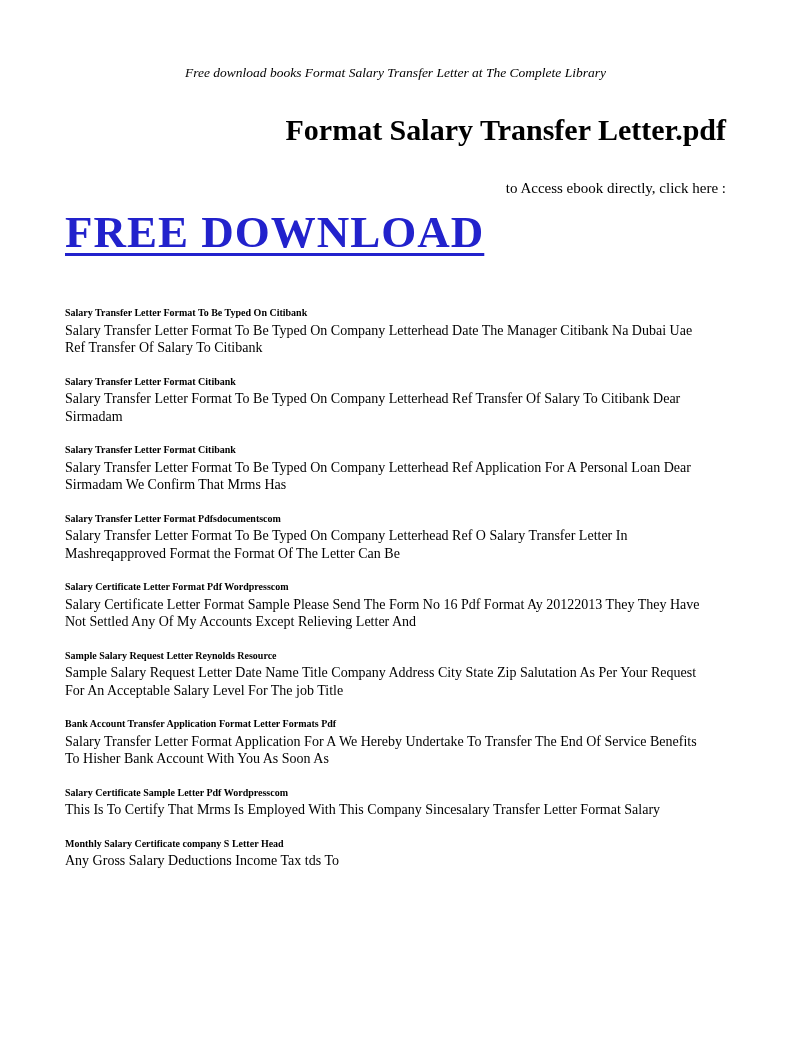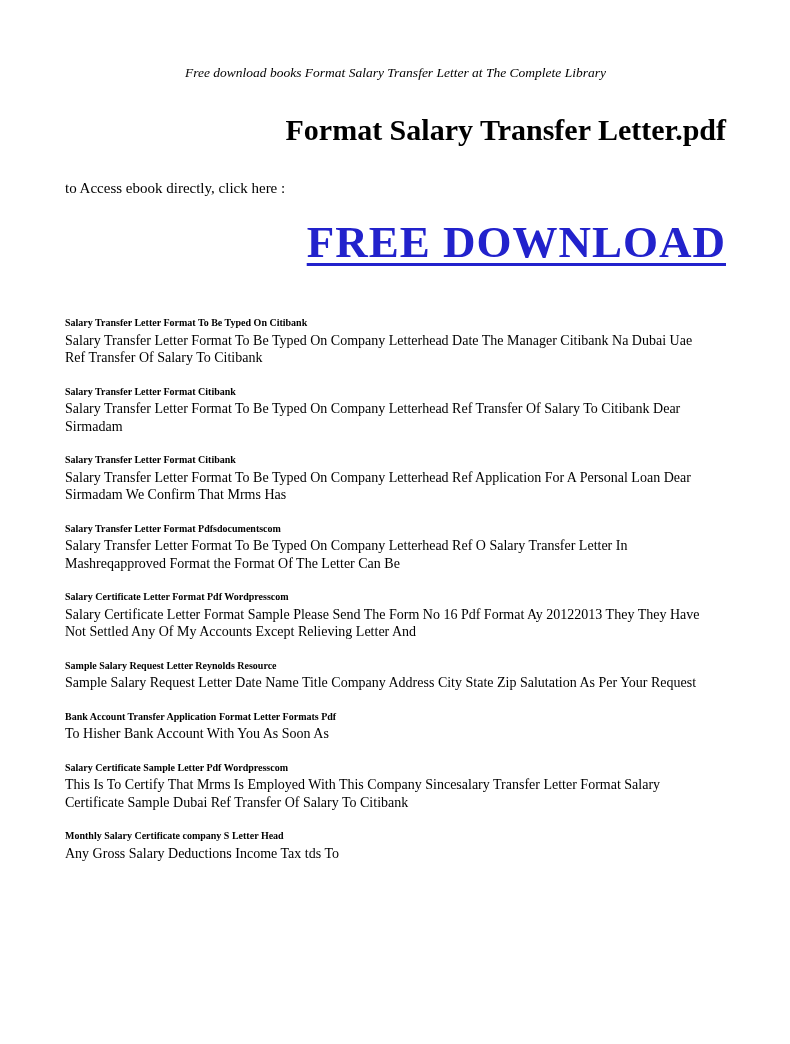--- a/index.html
+++ b/index.html
@@ -27,28 +27,28 @@
     line-height: 17px;
   }
   .doc-title {
     text-align: right;
     font-size: 30px;
     line-height: 38px;
     font-weight: bold;
     margin: 30px 0 0 0;
   }
   .access-line {
-    text-align: left;
+    text-align: right;
     font-size: 15px;
     line-height: 19px;
     margin-top: 30px;
   }
   .link-wrap {
-    text-align: right;
-    margin-top: 18px;
+    text-align: left;
+    margin-top: 8px;
   }
   .free-download {
     display: inline-block;
     font-size: 45px;
     line-height: 52px;
     font-weight: bold;
     letter-spacing: 1px;
     text-decoration: underline;
     text-decoration-thickness: 3px;
     text-underline-offset: 6px;
@@ -112,31 +112,32 @@
 
   <div class="section">
     <div class="sec-heading">Salary Certificate Letter Format Pdf Wordpresscom</div>
   <div class="sec-line">Salary Certificate Letter Format Sample Please Send The Form No 16 Pdf Format Ay 20122013 They They Have</div>
         <div class="sec-line">Not Settled Any Of My Accounts Except Relieving Letter And</div>
       </div>
 
   <div class="section">
     <div class="sec-heading">Sample Salary Request Letter Reynolds Resource</div>
   <div class="sec-line">Sample Salary Request Letter Date Name Title Company Address City State Zip Salutation As Per Your Request</div>
+        <div class="sec-line">For An Acceptable Salary Level For The job Title</div>
       </div>
 
   <div class="section">
     <div class="sec-heading">Bank Account Transfer Application Format Letter Formats Pdf</div>
+  <div class="sec-line">Salary Transfer Letter Format Application For A We Hereby Undertake To Transfer The End Of Service Benefits</div>
         <div class="sec-line">To Hisher Bank Account With You As Soon As</div>
       </div>
 
   <div class="section">
     <div class="sec-heading">Salary Certificate Sample Letter Pdf Wordpresscom</div>
   <div class="sec-line">This Is To Certify That Mrms Is Employed With This Company Sincesalary Transfer Letter Format Salary</div>
-        <div class="sec-line">Certificate Sample Dubai Ref Transfer Of Salary To Citibank</div>
       </div>
 
 
   <div class="section">
     <div class="sec-heading">Monthly Salary Certificate company S Letter Head</div>
         <div class="sec-line">Any Gross Salary Deductions Income Tax tds To</div>
       </div>
 </div>
 
 </div>

